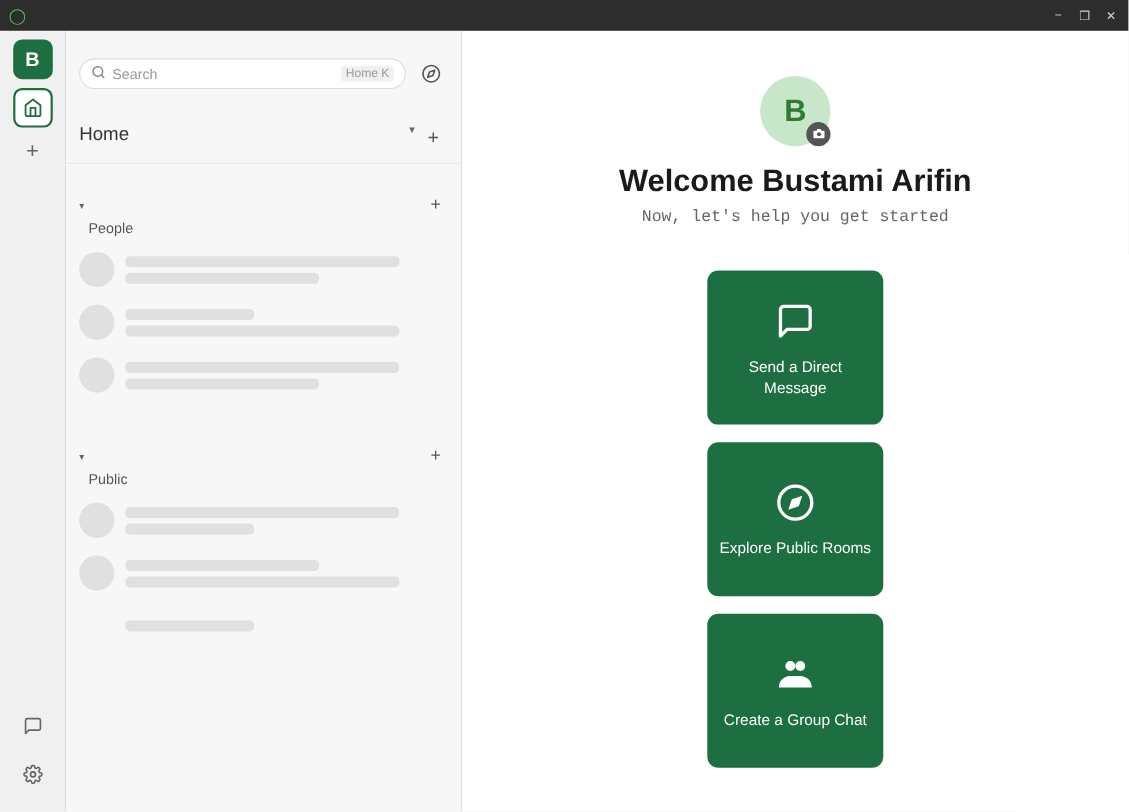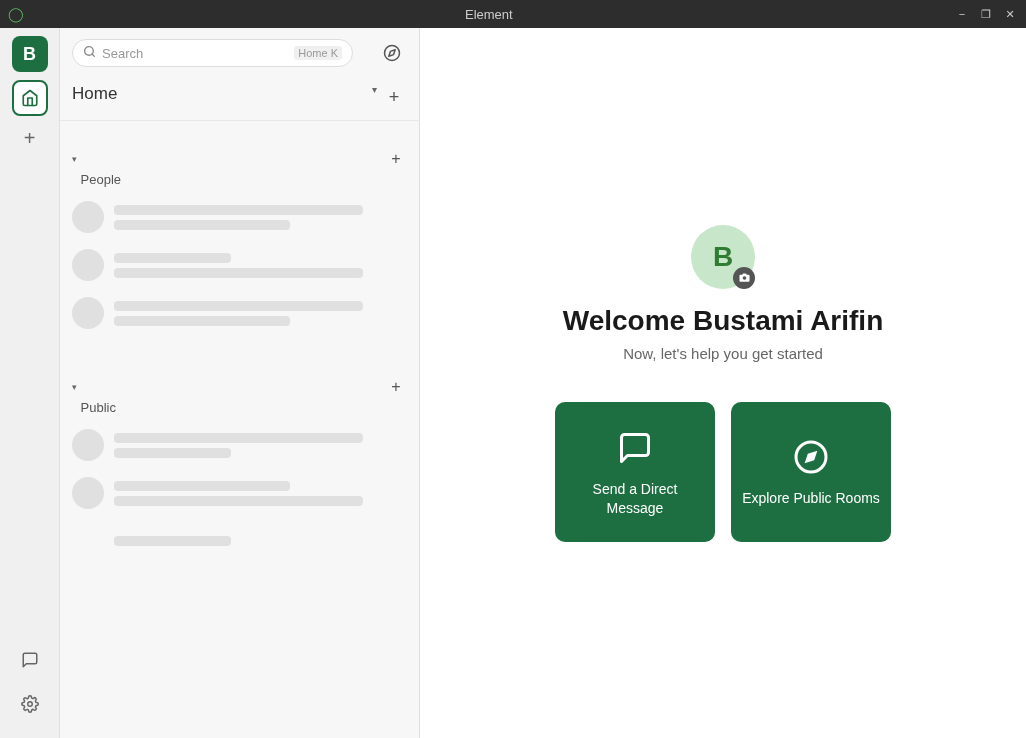--- a/index.html
+++ b/index.html
@@ -131,22 +131,22 @@
       background: #f7f7f7;
       display: flex;
       flex-direction: column;
       border-right: 1px solid #e0e0e0;
       flex-shrink: 0;
     }
     .sidebar-header {
       display: flex;
       align-items: center;
       justify-content: space-between;
-      padding: 10px 12px;
-      gap: 24px;
+      padding: 24px 12px;
+      gap: 8px;
     }
     .search-bar {
       display: flex;
       align-items: center;
       background: white;
       border: 1px solid #ddd;
       border-radius: 20px;
       padding: 5px 10px;
       flex: 1;
       gap: 6px;
@@ -285,25 +285,27 @@
       font-size: 28px;
       font-weight: 700;
       color: #1a1a1a;
       margin-bottom: 8px;
       text-align: right;
     }
     .welcome-subtitle {
       font-size: 15px;
       color: #666;
       margin-bottom: 40px;
+      font-family: Liberation Mono, monospace;
     }
 
     .action-cards {
       display: flex;
       gap: 16px;
+      flex-direction: column;
     }
     .action-card {
       width: 160px;
       height: 140px;
       background: #1d6f42;
       border-radius: 10px;
       display: flex;
       flex-direction: column;
       align-items: center;
       justify-content: center;
@@ -334,21 +336,20 @@
       height: 1px;
       background: #e8e8e8;
       margin: 4px 0;
     }
   </style>
 </head>
 <body>
 
 <div class="titlebar">
   <span style="color:#5cb85c; font-size:14px;">◯</span>
-  <span class="titlebar-title">Element</span>
   <div class="titlebar-controls">
     <button class="titlebar-btn">−</button>
     <button class="titlebar-btn">❐</button>
     <button class="titlebar-btn close">✕</button>
   </div>
 </div>
 
 <div class="app-body">
 
   <div class="icon-rail">
@@ -492,17 +493,27 @@
       <div class="action-card">
         <div class="action-card-icon">
           <svg width="36" height="36" viewBox="0 0 24 24" fill="none" stroke="white" stroke-width="2" stroke-linecap="round" stroke-linejoin="round">
             <circle cx="12" cy="12" r="10"></circle>
             <polygon points="16.24 7.76 14.12 14.12 7.76 16.24 9.88 9.88 16.24 7.76" fill="white" stroke="none"></polygon>
           </svg>
         </div>
         <span class="action-card-label">Explore Public Rooms</span>
       </div>
 
+      <div class="action-card">
+        <div class="action-card-icon">
+          <svg width="36" height="36" viewBox="0 0 24 24" fill="white" stroke="none">
+            <circle cx="9" cy="7" r="3" fill="white"></circle>
+            <circle cx="15" cy="7" r="3" fill="white"></circle>
+            <path d="M2 20c0-4 3-7 7-7h6c4 0 7 3 7 7" fill="white"></path>
+          </svg>
+        </div>
+        <span class="action-card-label">Create a Group Chat</span>
+      </div>
 
     </div>
   </div>
 
 </div>
 
 </body></html>

